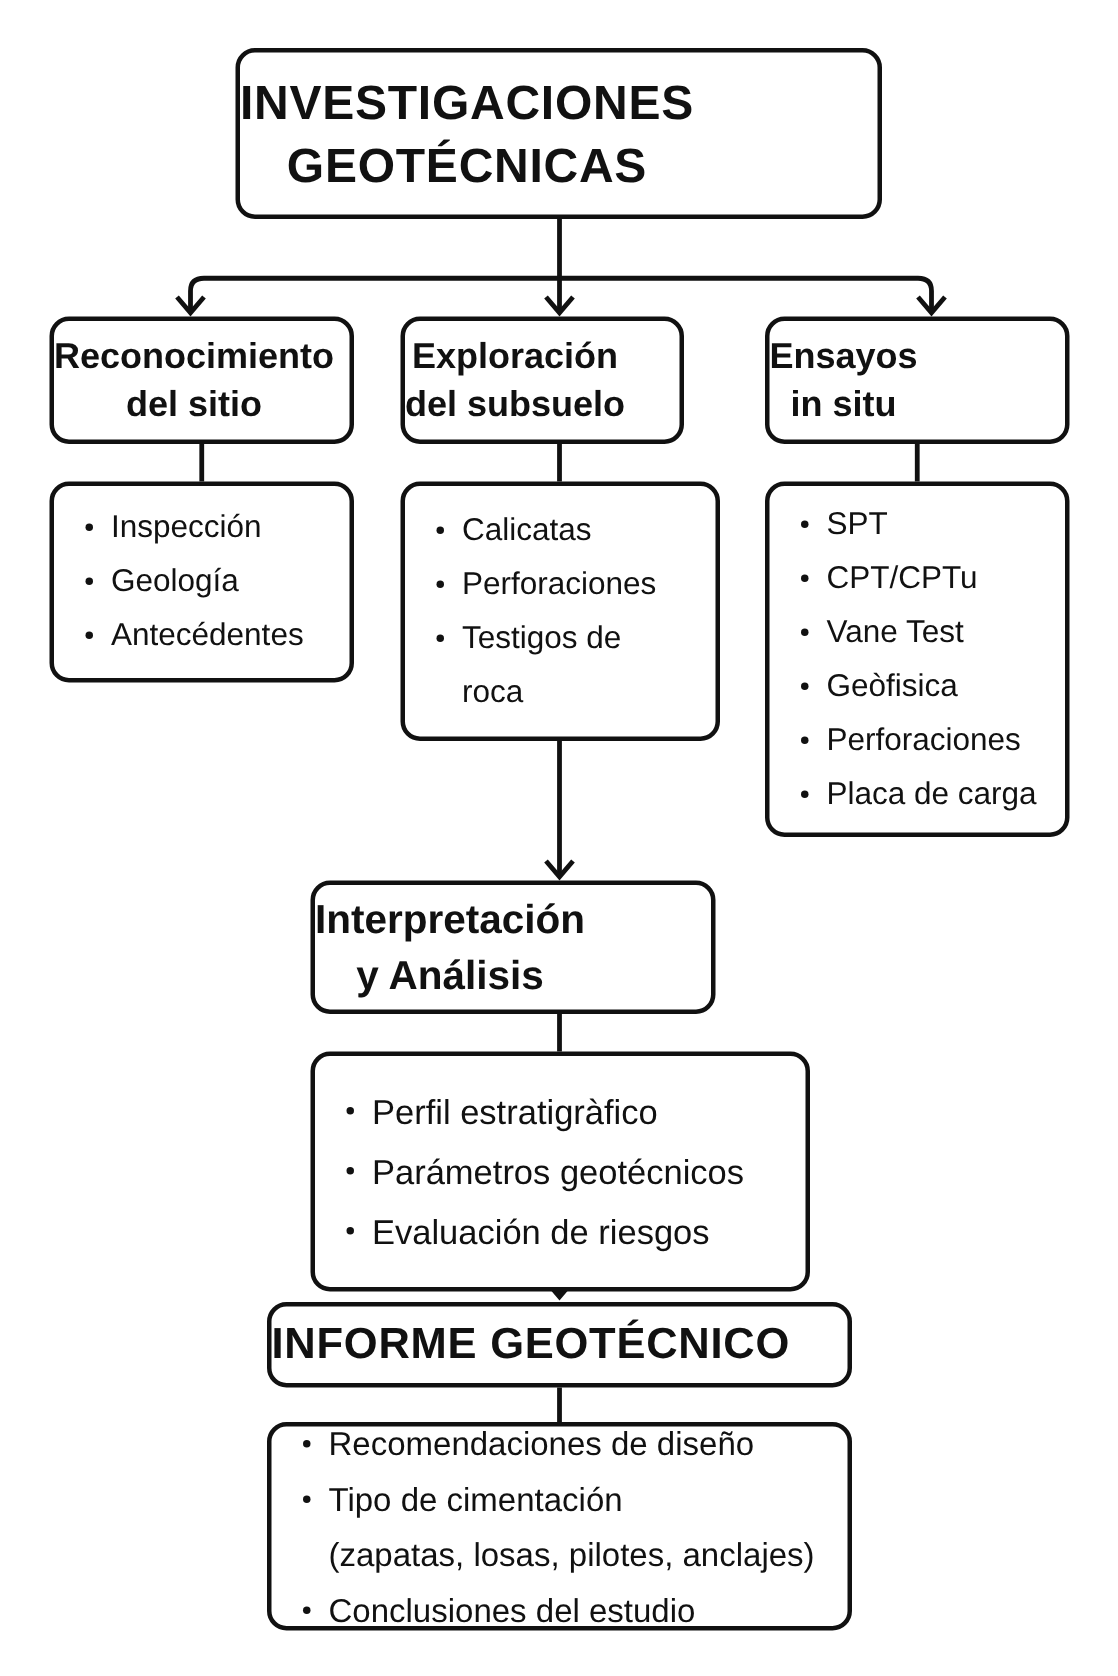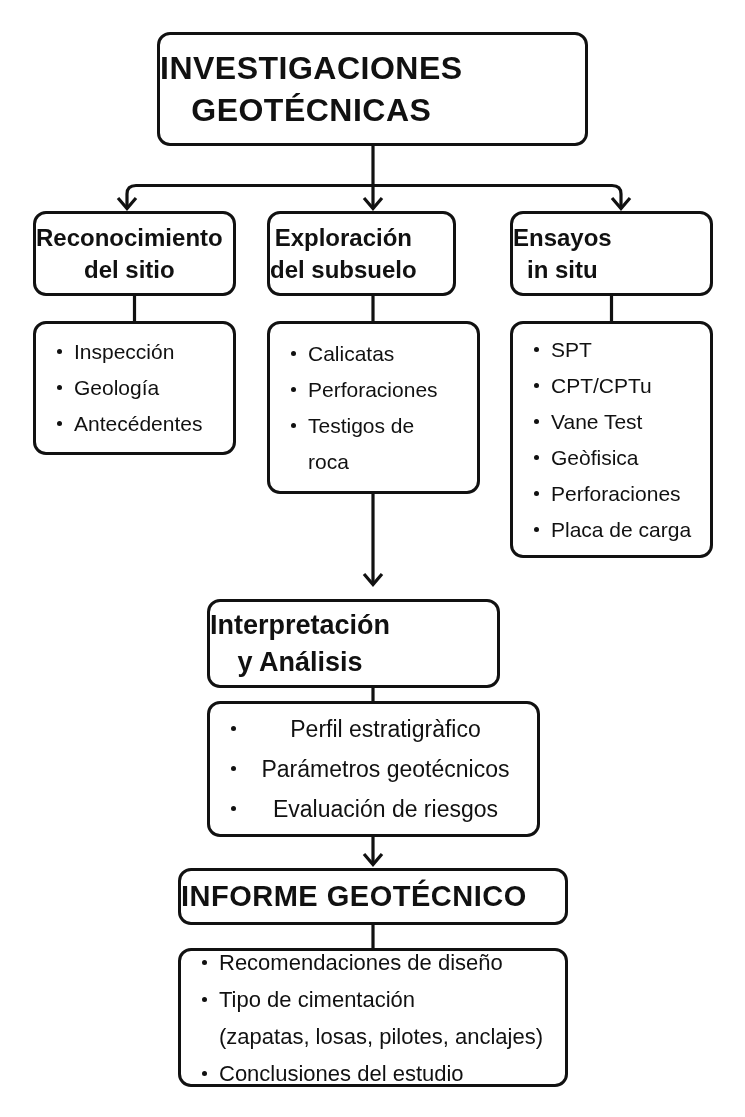--- a/index.html
+++ b/index.html
@@ -163,25 +163,25 @@
     <ul class="bullets small-list">
       <li>SPT</li>
       <li>CPT/CPTu</li>
       <li>Vane Test</li>
       <li>Geòfisica</li>
       <li>Perforaciones</li>
       <li>Placa de carga</li>
     </ul>
   </div>
 
-  <div class="box center-box" style="left:207px; top:587px; width:293px; height:89px;margin-top:12px;">
+  <div class="box center-box" style="left:207px; top:587px; width:270px; height:89px;">
     <span class="label interp-text">Interpretación
 y Análisis</span>
   </div>
-  <div class="box list-box" style="left:207px; top:701px; width:333px; height:136px;text-align:center;">
+  <div class="box list-box" style="left:207px; top:701px; width:333px; height:160px;">
     <ul class="bullets interp-list">
       <li>Perfil estratigràfico</li>
       <li>Parámetros geotécnicos</li>
       <li>Evaluación de riesgos</li>
     </ul>
   </div>
 
   <div class="box center-box" style="left:178px; top:868px; width:390px; height:57px;">
     <span class="label report-text">INFORME GEOTÉCNICO</span>
   </div>

